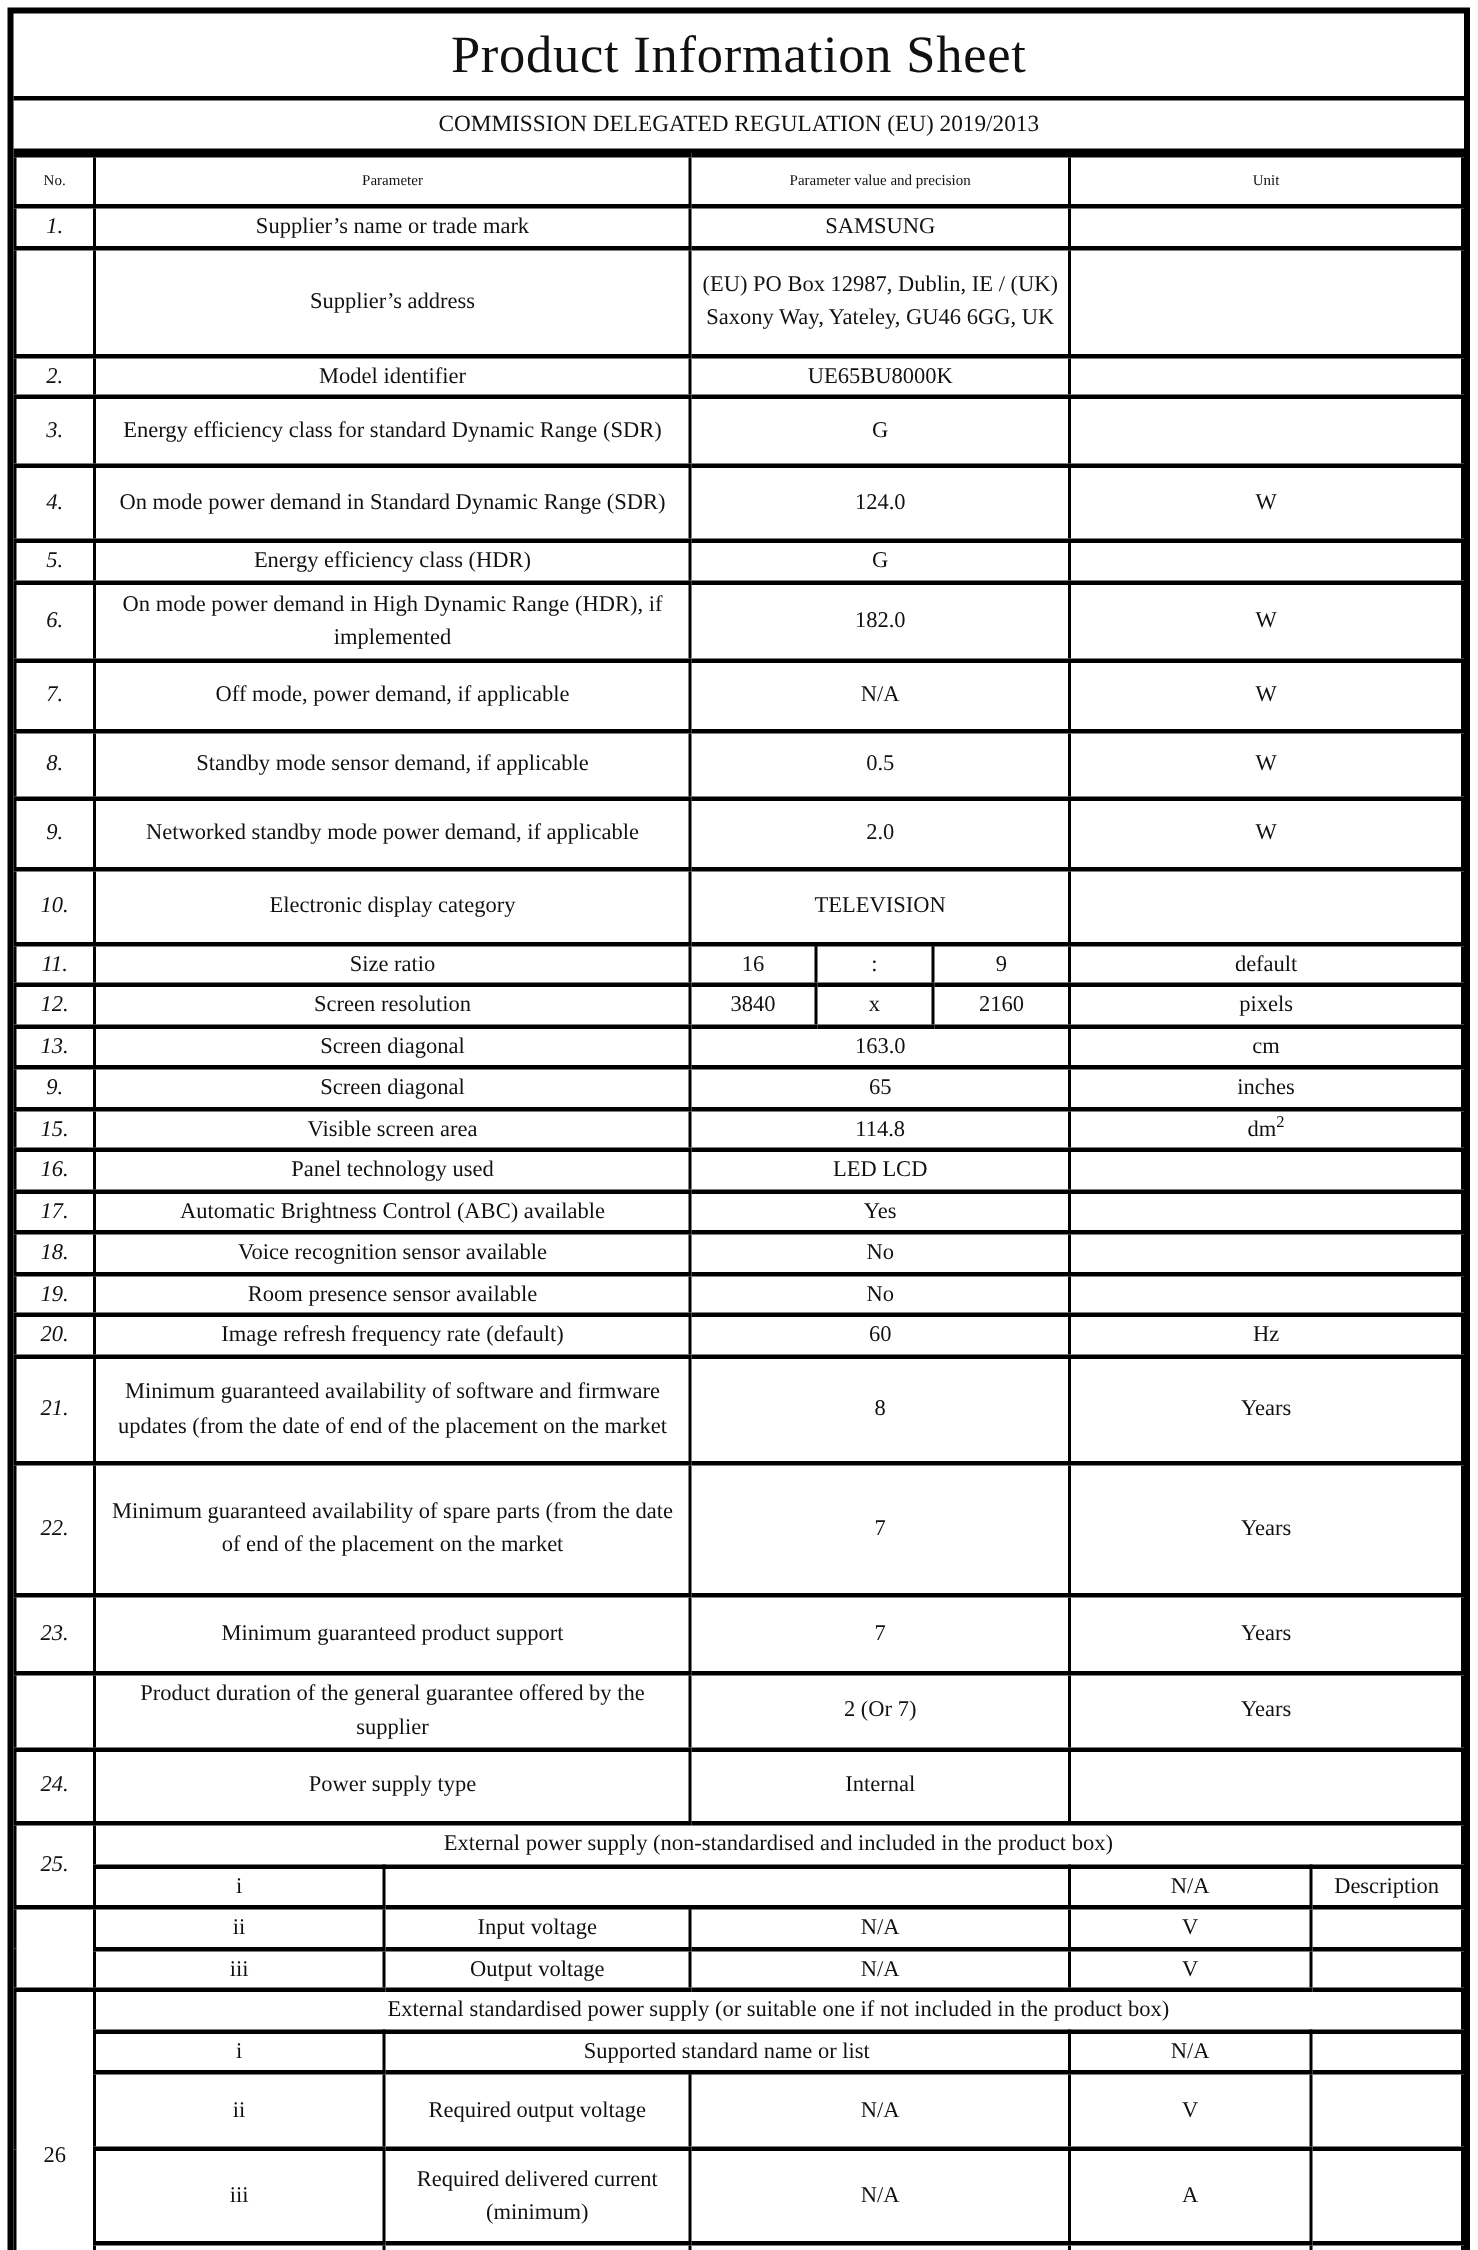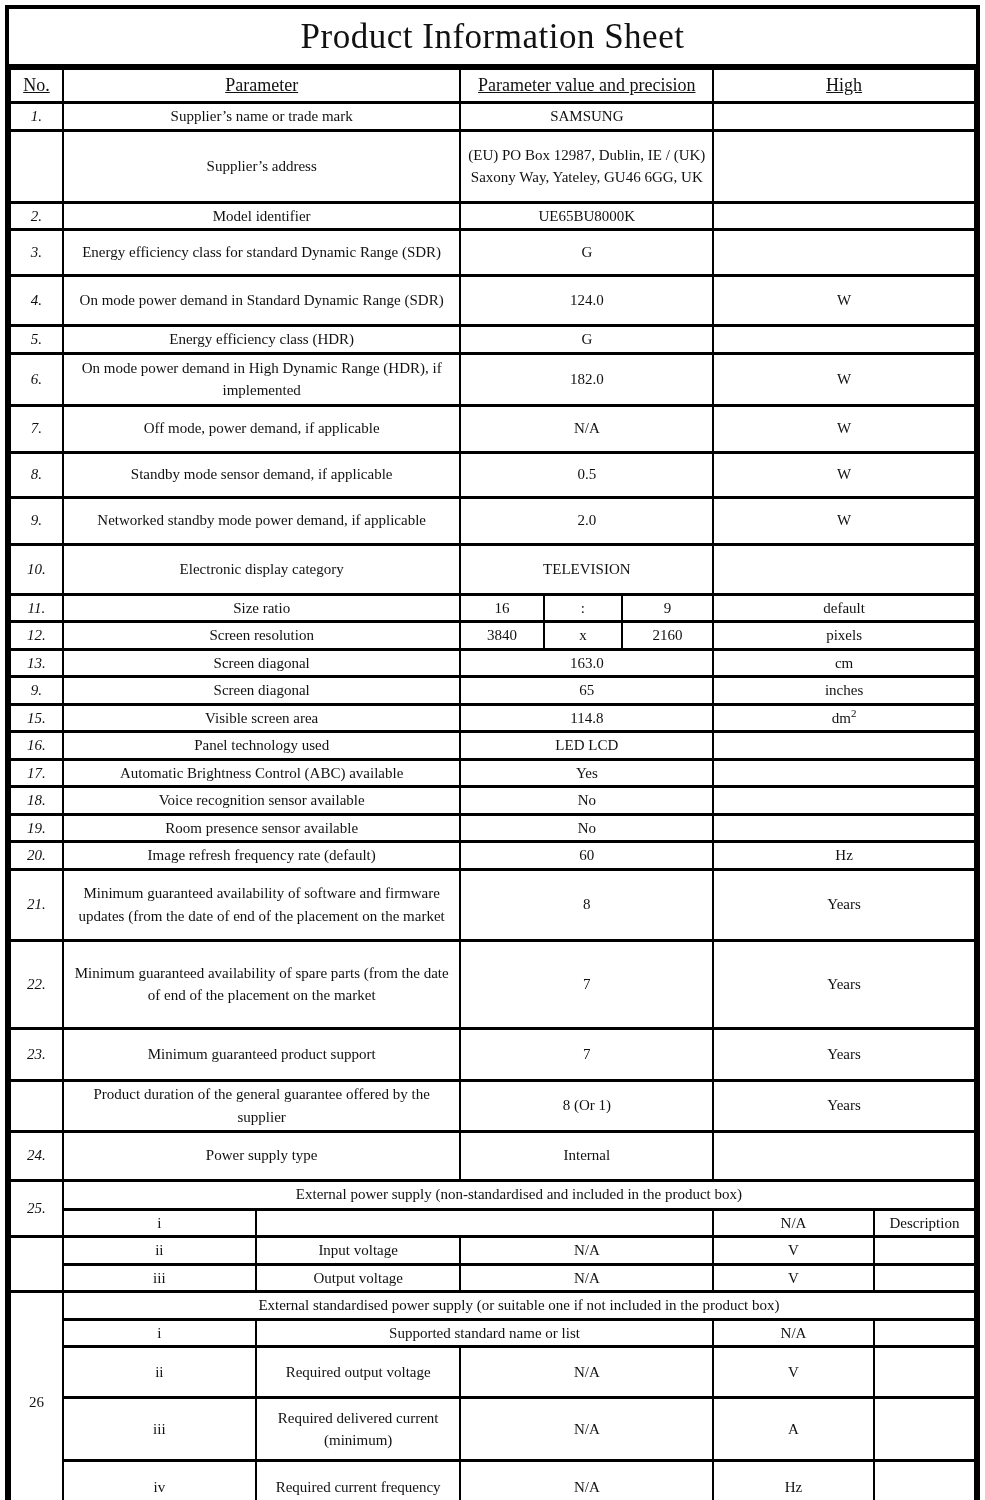--- a/index.html
+++ b/index.html
@@ -46,21 +46,21 @@
     border-top-width: 3px;
     border-bottom-width: 3px;
     text-align: center;
     vertical-align: middle;
     font-size: 15px;
     font-weight: normal;
     padding: 1px 5px;
     line-height: 1.5;
     overflow: hidden;
   }
-  table.info th { font-size: 18px; text-decoration: underline; }
+  table.info th { font-size: 10px; }
   td.no { font-style: italic; }
   td.no.upright { font-style: normal; }
   sup { font-size: 11px; line-height: 0; }
   
   col.c1 { width: 5.48%; }
   col.c2 { width: 20.0%; }
   col.c3 { width: 21.2%; }
   col.c4 { width: 8.63%; }
   col.c5 { width: 8.12%; }
   col.c6 { width: 9.44%; }
@@ -69,39 +69,40 @@
 </style>
 </head>
 <body>
 
 <div class="sheet">
 
   <div class="title-box">
     <h1>Product Information Sheet</h1>
   </div>
 
+  <div class="reg-bar">COMMISSION DELEGATED REGULATION (EU) 2019/2013</div>
 
   <table class="info">
     <colgroup>
       <col class="c1">
         <col class="c2">
         <col class="c3">
         <col class="c4">
       <col class="c5">
         <col class="c6">
         <col class="c7">
         <col class="c8">
     </colgroup>
 
     <tbody>
         <tr style="height:34px">
       <th>No.</th>
       <th colspan="2">Parameter</th>
       <th colspan="3">Parameter value and precision</th>
-      <th colspan="2">High</th>
+      <th colspan="2">Unit</th>
     </tr>
 
     <tr style="height:22px">
       <td class="no">1.</td>
       <td colspan="2">Supplier’s name or trade mark</td>
       <td colspan="3">SAMSUNG</td>
       <td colspan="2"></td>
     </tr>
 
     <tr style="height:72px">
@@ -265,21 +266,21 @@
     <tr style="height:52px">
       <td class="no">23.</td>
       <td colspan="2">Minimum guaranteed product support</td>
       <td colspan="3">7</td>
       <td colspan="2">Years</td>
     </tr>
 
     <tr style="height:51px">
       <td class="no"></td>
       <td colspan="2">Product duration of the general guarantee offered by the supplier</td>
-      <td colspan="3">8 (Or 1)</td>
+      <td colspan="3">2 (Or 7)</td>
       <td colspan="2">Years</td>
     </tr>
 
     <tr style="height:49px">
       <td class="no">24.</td>
       <td colspan="2">Power supply type</td>
       <td colspan="3">Internal</td>
       <td colspan="2"></td>
     </tr>
 

